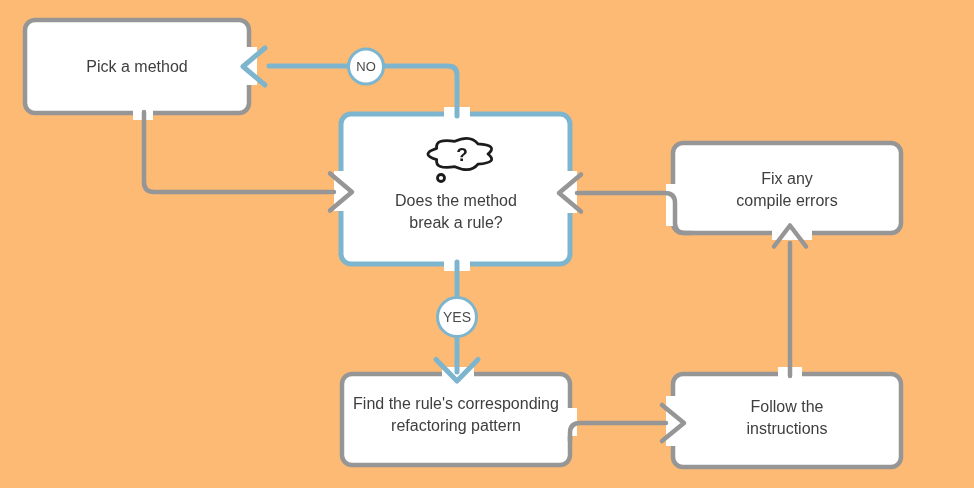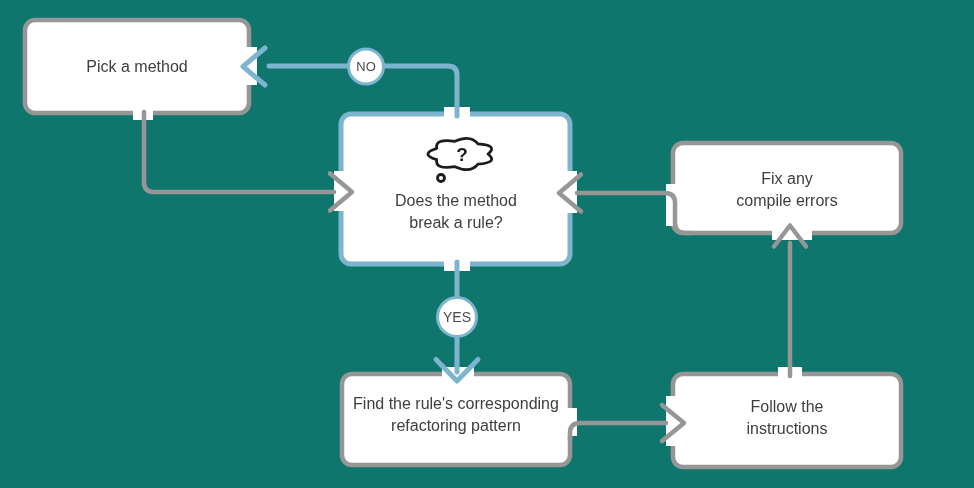--- a/index.html
+++ b/index.html
@@ -1,17 +1,17 @@
 <!DOCTYPE html>
 <html><head>
 <meta charset="utf-8">
 <style>
   html,body{margin:0;padding:0;background:#ffffff;}
   body{width:974px;height:488px;overflow:hidden;}
-  .stage{position:relative;width:974px;height:488px;background:#0f766e;}
+  .stage{position:relative;width:974px;height:488px;background:#fdba74;}
   svg{display:block;}
   .gray-box{fill:#ffffff;stroke:#969696;stroke-width:4.5;}
   .blue-box{fill:#ffffff;stroke:#7cb5cd;stroke-width:5;}
   .gap{fill:#ffffff;stroke:none;}
   .gray-line{fill:none;stroke:#969696;stroke-width:4.5;stroke-linecap:round;stroke-linejoin:round;}
   .blue-line{fill:none;stroke:#7cb5cd;stroke-width:5;stroke-linecap:round;stroke-linejoin:round;}
   .lbl{font-family:"Liberation Sans",sans-serif;font-size:16px;fill:#3e3e3e;text-anchor:middle;}
   .badge-circle{fill:#ffffff;stroke:#7cb5cd;stroke-width:3;}
   .badge-lbl{font-family:"Liberation Sans",sans-serif;font-size:13px;fill:#4a4a4a;text-anchor:middle;}
   .badge-lbl.yes{font-size:14px;}

